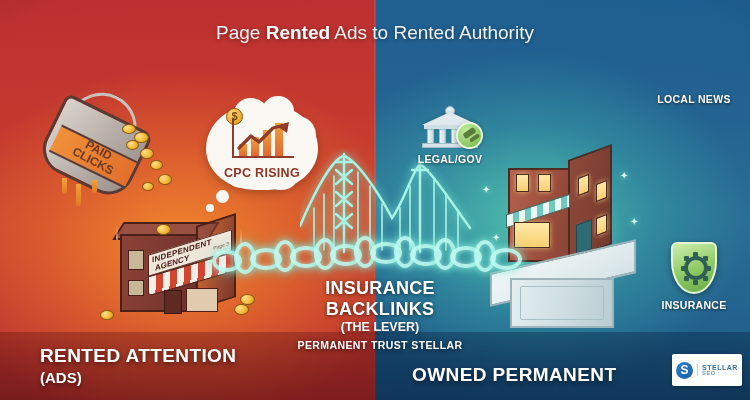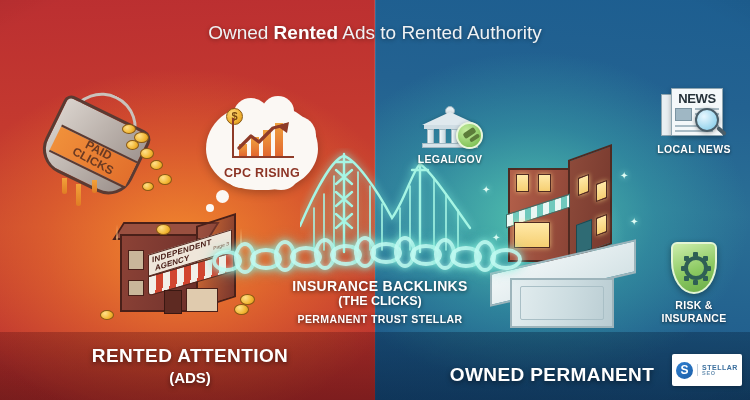--- a/index.html
+++ b/index.html
@@ -127,21 +127,21 @@
   #bridge { left:300px; top:148px; width:200px; height:118px; z-index:12; }
 
   
   #chain { left:212px; top:236px; width:320px; height:56px; z-index:22; }
   .link { position:absolute; border:4px solid rgba(190,250,240,.92); border-radius:50%;
       box-shadow:0 0 7px rgba(140,240,220,.85), 0 0 15px rgba(110,225,210,.45),
                  inset 0 0 5px rgba(200,255,250,.6); }
 
   
   #center-cap { position:absolute; left:275px; top:278px; width:210px; z-index:45; text-align:center; }
-  .cc-1 { font-size:14px; font-weight:bold; color:#ffffff; letter-spacing:.3px;
+  .cc-1 { font-size:18px; font-weight:bold; color:#ffffff; letter-spacing:.3px;
       text-shadow:0 1px 4px rgba(0,0,0,.6); }
   .cc-2 { font-size:12.5px; font-weight:bold; color:#ffffff;
       text-shadow:0 1px 4px rgba(0,0,0,.6); }
   .cc-3 { margin-top:5px; font-size:10.5px; font-weight:bold; color:#ffffff;
       letter-spacing:.4px; text-shadow:0 1px 4px rgba(0,0,0,.65); }
 
   
   #right-bldg { left:488px; top:160px; width:150px; height:170px; }
   .rb-glow { position:absolute; left:-14px; top:-10px; width:178px; height:190px;
       background:radial-gradient(ellipse 50% 45% at 50% 45%, rgba(150,255,230,.40), rgba(120,235,215,0) 70%); }
@@ -217,21 +217,21 @@
       border-radius:6px 6px 50% 50%/6px 6px 62% 62%;
       box-shadow:0 2px 6px rgba(0,0,0,.35); }
   .gear { position:absolute; left:11px; top:12px; width:24px; height:24px; border-radius:50%;
       border:4px solid #2f5f55; }
   .gear-tooth { position:absolute; width:5px; height:5px; background:#2f5f55; border-radius:1px; }
 
   .badge-text { margin-top:5px; font-size:10.5px; font-weight:bold; color:#ffffff;
       letter-spacing:.3px; line-height:1.2; text-shadow:0 1px 3px rgba(0,0,0,.6); }
 
   
-  .bottom-label { position:absolute; z-index:46; text-align:center; }
+  .bottom-label { position:absolute; z-index:46; }
   #bl-left  { left:40px;  bottom:14px; width:300px; }
   #bl-right { left:412px; bottom:14px; width:280px; }
   .bl-1 { font-size:19px; font-weight:bold; color:#ffffff; letter-spacing:.4px;
       text-shadow:0 2px 5px rgba(0,0,0,.5); }
   .bl-2 { margin-top:2px; font-size:15px; font-weight:bold; color:#ffffff;
       text-shadow:0 2px 4px rgba(0,0,0,.5); }
 
   
   #logo { position:absolute; right:8px; bottom:14px; width:70px; height:32px; z-index:50;
       background:#ffffff; border-radius:2px; display:flex; align-items:center;
@@ -251,21 +251,21 @@
 
   <div class="bg-left"></div>
   <div class="bg-right"></div>
   <div class="seam"></div>
 
   <div class="footer-band"></div>
   <div class="footer-shade-l"></div>
   <div class="footer-shade-r"></div>
 
   <div class="headline-wrap">
-    <div class="subheadline"><span>Owned </span><b>Rented</b><span> Ads to Rented Authority</span></div>
+    <div class="subheadline"><span>Page </span><b>Rented</b><span> Ads to Rented Authority</span></div>
   </div>
 
   <div class="art" id="bucket">
     <div class="handle"></div>
     <div class="pail">
       <div class="pail-band"></div>
       <div class="pail-text">
         <div>PAID</div>
         <div>CLICKS</div>
       </div>
@@ -370,21 +370,21 @@
     <div class="link" style="left:182px;top:0px;width:22px;height:32px;"></div>
     <div class="link" style="left:198px;top:8px;width:32px;height:22px;"></div>
     <div class="link" style="left:222px;top:2px;width:22px;height:32px;"></div>
     <div class="link" style="left:238px;top:10px;width:32px;height:22px;"></div>
     <div class="link" style="left:262px;top:4px;width:22px;height:32px;"></div>
     <div class="link" style="left:278px;top:12px;width:32px;height:22px;"></div>
   </div>
 
   <div id="center-cap">
     <div class="cc-1">INSURANCE BACKLINKS</div>
-    <div class="cc-2">(THE CLICKS)</div>
+    <div class="cc-2">(THE LEVER)</div>
     <div class="cc-3">PERMANENT TRUST STELLAR</div>
   </div>
 
   <div class="art" id="right-bldg">
     <div class="rb-glow"></div>
     <div class="rb-side"></div>
     <div class="rb-front"></div>
     <div class="rb-win" style="left:28px;top:14px;width:13px;height:18px;"></div>
     <div class="rb-win" style="left:50px;top:14px;width:13px;height:18px;"></div>
     <div class="rb-win" style="left:90px;top:16px;width:11px;height:18px;transform:skewY(-20deg);"></div>
@@ -414,50 +414,36 @@
       <div class="ch-base"></div>
       <div class="gavel-badge">
         <div class="gavel-h"></div>
         <div class="gavel-s"></div>
       </div>
     </div>
     <div class="badge-text">LEGAL/GOV</div>
   </div>
 
   <div class="badge-wrap" id="badge-news">
-    <div class="badge-icon newspaper">
-      <div class="np-back"></div>
-      <div class="np-front"></div>
-      <div class="np-title">NEWS</div>
-      <div class="np-img"></div>
-      <div class="np-line" style="left:34px;top:20px;width:24px;"></div>
-      <div class="np-line" style="left:34px;top:25px;width:24px;"></div>
-      <div class="np-line" style="left:34px;top:30px;width:20px;"></div>
-      <div class="np-line" style="left:14px;top:37px;width:44px;"></div>
-      <div class="np-line" style="left:14px;top:42px;width:38px;"></div>
-      <div class="magnifier"></div>
-      <div class="mag-handle"></div>
-    </div>
     <div class="badge-text">LOCAL NEWS</div>
   </div>
 
   <div class="badge-wrap" id="badge-risk">
     <div class="badge-icon shield">
       <div class="gear"></div>
       <div class="gear-tooth" style="left:20px;top:8px;"></div>
       <div class="gear-tooth" style="left:20px;top:36px;"></div>
       <div class="gear-tooth" style="left:8px;top:22px;"></div>
       <div class="gear-tooth" style="left:33px;top:22px;"></div>
       <div class="gear-tooth" style="left:11px;top:12px;"></div>
       <div class="gear-tooth" style="left:30px;top:12px;"></div>
       <div class="gear-tooth" style="left:11px;top:32px;"></div>
       <div class="gear-tooth" style="left:30px;top:32px;"></div>
     </div>
     <div class="badge-text">
-      <div>RISK &amp;</div>
       <div>INSURANCE</div>
     </div>
   </div>
 
   <div class="bottom-label" id="bl-left">
     <div class="bl-1">RENTED ATTENTION</div>
     <div class="bl-2">(ADS)</div>
   </div>
   <div class="bottom-label" id="bl-right">
     <div class="bl-1">OWNED PERMANENT</div>

